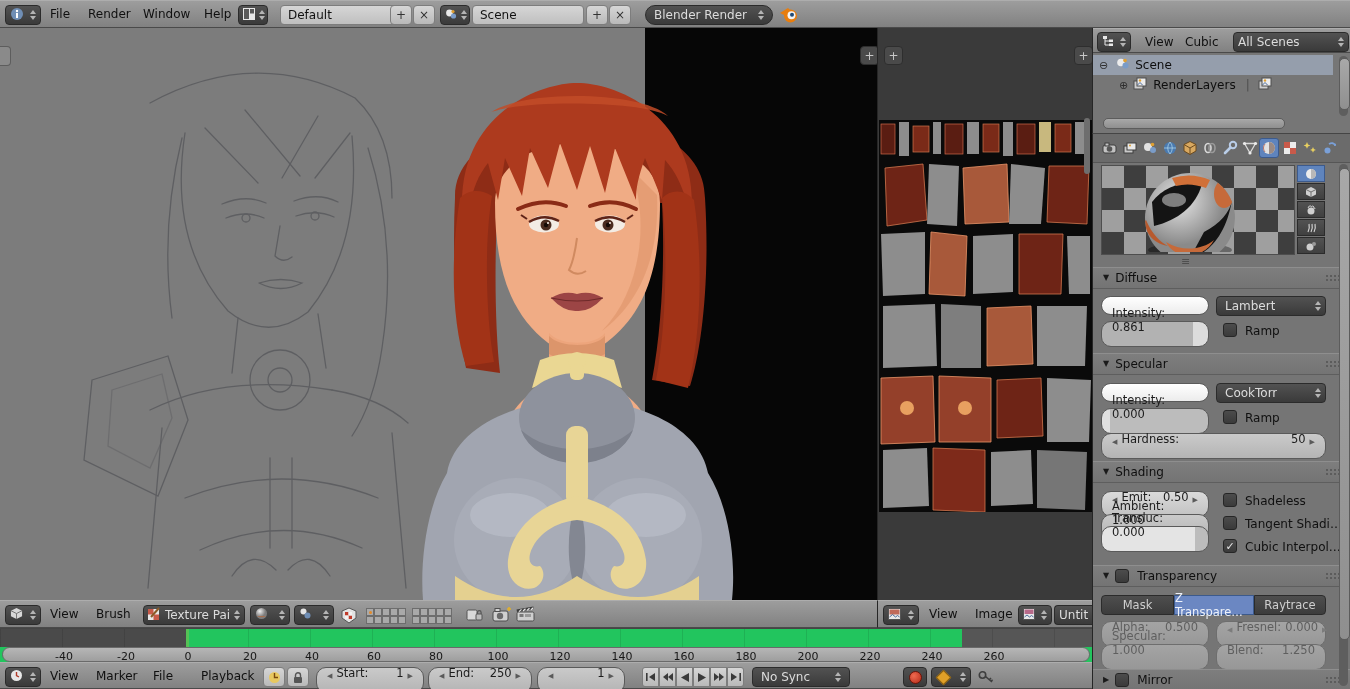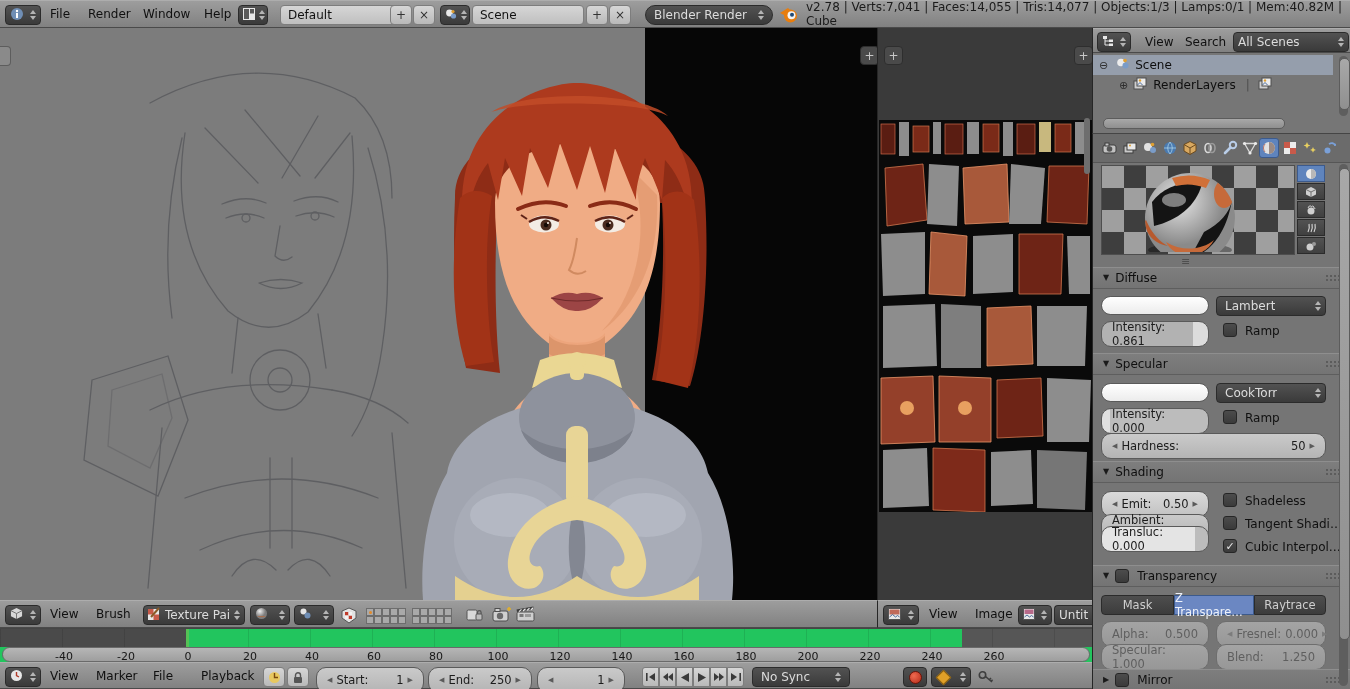--- a/index.html
+++ b/index.html
@@ -17,21 +17,21 @@
   .arrs{margin-left:auto;display:flex;flex-direction:column;gap:2px;padding-left:4px}
   .tru{width:0;height:0;border-left:3px solid transparent;border-right:3px solid transparent;border-bottom:4px solid #b5b5b5}
   .trd{width:0;height:0;border-left:3px solid transparent;border-right:3px solid transparent;border-top:4px solid #b5b5b5}
   
   .lf{position:absolute;background:linear-gradient(#d6d6d6,#bfbfbf);border:1px solid #7d7d7d;border-radius:4px;
       color:#121212;display:flex;align-items:center;box-sizing:border-box;padding:0 7px}
   .sqbtn{position:absolute;background:linear-gradient(#d6d6d6,#b9b9b9);border:1px solid #7d7d7d;border-radius:4px;
       display:flex;align-items:center;justify-content:center;color:#333;box-sizing:border-box}
   
   .pill{position:absolute;height:19px;border-radius:10px;background:linear-gradient(#cacaca,#b4b4b4);
-      border:1px solid #5a5a5a;display:flex;align-items:center;justify-content:center;gap:4px;
+      border:1px solid #5a5a5a;display:flex;align-items:flex-end;justify-content:center;gap:4px;
       font-size:11.5px;color:#1c1c1c;box-sizing:border-box;padding:12px 10px}
   .pill .v{margin-left:auto}
   .pill.dis{background:linear-gradient(#a4a4a4,#979797);border-color:#6e6e6e;color:#5f5f5f}
   .sa{font-size:7px;color:#5a5a5a;line-height:19px}
   .pill.dis .sa{color:#7c7c7c}
   .sect{position:absolute;left:1092px;width:258px;height:22px;background:linear-gradient(#7e7e7e,#747474);
       border-top:1px solid #8e8e8e;border-bottom:1px solid #5e5e5e;box-sizing:border-box;
       display:flex;align-items:center;font-size:12px;color:#0f0f0f}
   .grip{margin-left:auto;margin-right:10px;width:16px;height:8px;
       background-image:radial-gradient(circle,#5c5c5c 1px,transparent 1.2px);background-size:4px 4px}
@@ -130,21 +130,20 @@
     </div>
 
     <span class="abs" style="left:779px;top:5px">
       <svg width="19" height="18" viewBox="0 0 19 18">
         <path d="M1,7 L9,2 L12,5 L5,9 Z" fill="#e87d0d"></path>
         <circle cx="11.5" cy="10" r="6.5" fill="#e87d0d"></circle>
         <circle cx="12.5" cy="9.2" r="4" fill="#f4f4f4"></circle>
         <circle cx="13" cy="8.8" r="2" fill="#1f4a78"></circle>
       </svg>
     </span>
-    <span class="menu" style="left:806px;color:#1b1b1b">v2.78 | Verts:7,041 | Faces:14,055 | Tris:14,077 | Objects:1/3 | Lamps:0/1 | Mem:40.82M | Cube</span>
   </div>
 
   <div class="abs" style="left:0;top:28px;width:877px;height:572px;background:#7c7c7c">
     <svg width="877" height="572" viewBox="0 0 877 572">
       <rect x="645" y="0" width="232" height="572" fill="#060606"></rect>
 
       <g stroke="#55565a" stroke-width="1.3" fill="none" opacity="0.75" stroke-linecap="round">
         <path d="M150,75 Q255,18 355,70 Q392,105 392,170"></path>
         <path d="M185,105 Q168,215 228,283 Q268,315 308,284 Q362,218 352,108"></path>
         <path d="M205,100 L258,155"></path>
@@ -445,21 +444,21 @@
               <path d="M3,4 v6 M3,6 h4 M3,10 h4" stroke="#e8e8e8" fill="none"></path>
               <rect x="7" y="4.5" width="4" height="2.5" fill="#e8e8e8"></rect>
               <rect x="7" y="8.5" width="4" height="2.5" fill="#e8e8e8"></rect>
             </svg></span>
         <span class="arrs">
             <span class="tru"></span>
             <span class="trd"></span>
           </span>
       </div>
       <span class="menu" style="left:52px;height:25px">View</span>
-      <span class="menu" style="left:92px;height:25px">Search</span>
+      <span class="menu" style="left:92px;height:25px">Cubic</span>
       <div class="dd" style="left:140px;top:3px;width:116px;height:19px">
         <span class="lbl">All Scenes</span>
         <span class="arrs">
             <span class="tru"></span>
             <span class="trd"></span>
           </span>
       </div>
     </div>
     <div class="orow" style="left:0;top:27px;width:240px;background:#959eac">
       <span class="glyph" style="margin-left:6px;font-size:11px;color:#2e2e2e">⊖</span>

